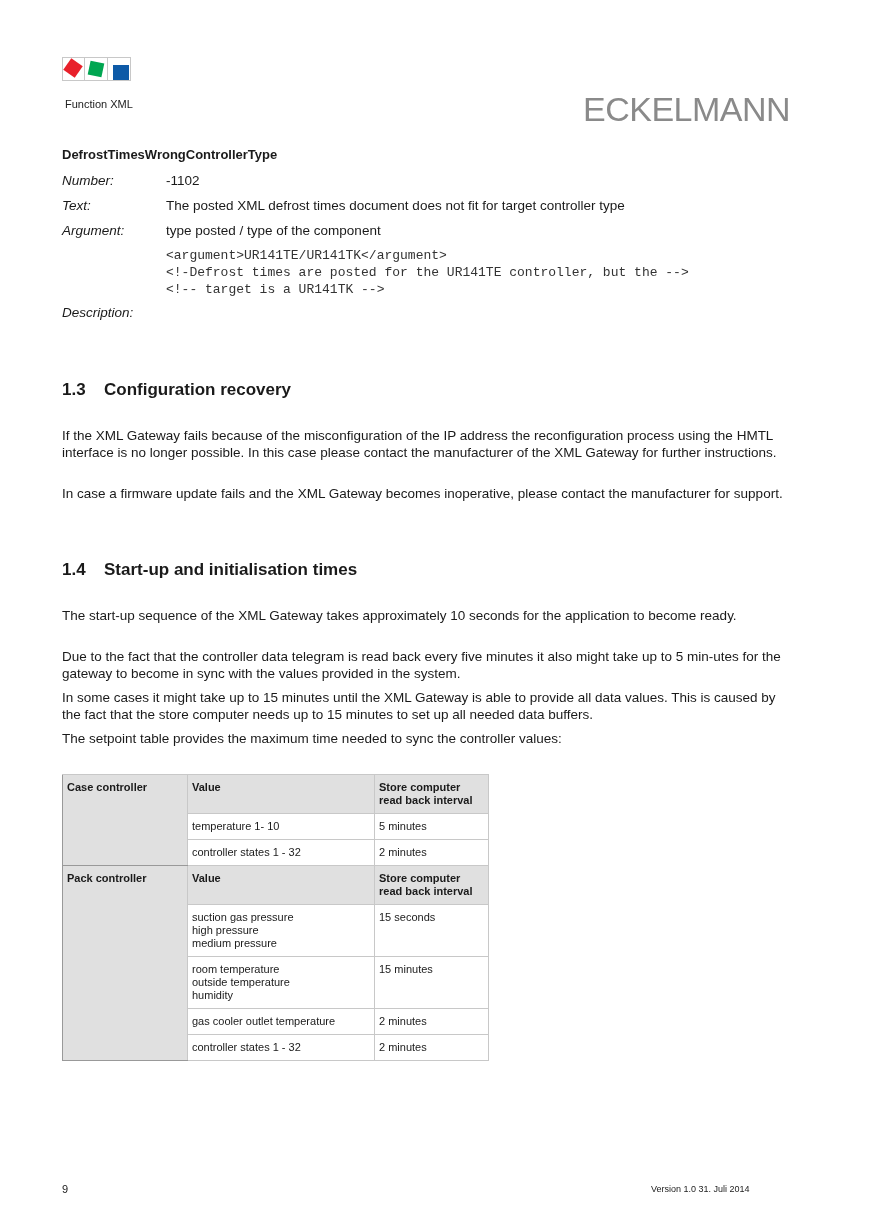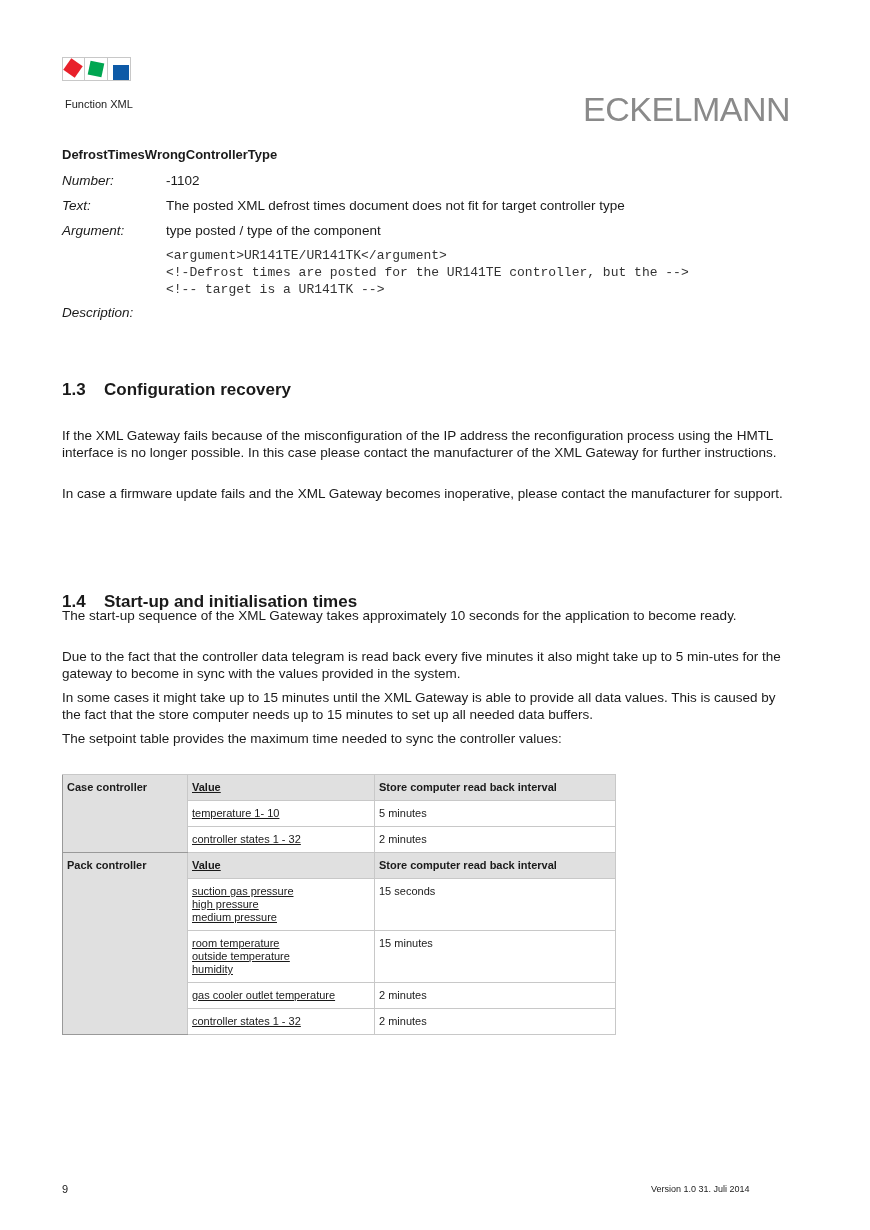--- a/index.html
+++ b/index.html
@@ -21,25 +21,25 @@
     .row { position: absolute; left: 0; font-size: 13.5px; display: flex; width: 730px; }
     .row .label { width: 104px; font-style: italic; }
     .row .val { flex: 1; }
     .mono { font-family: "Liberation Mono", monospace; font-size: 13px; color: #333; line-height: 17px; }
     .desc { line-height: 16px; }
 
     h2 { position: absolute; left: 0; margin: 0; font-size: 17px; font-weight: bold; }
     h2 .num { display: inline-block; width: 42px; }
     p.body { position: absolute; left: 0; margin: 0; width: 730px; font-size: 13.5px; line-height: 16.5px; }
 
-    table.sync { position: absolute; left: 0; top: 774px; border-collapse: collapse; width: 554px; font-size: 11px; }
+    table.sync { position: absolute; left: 0; top: 774px; border-collapse: collapse; width: 427px; font-size: 11px; }
     table.sync td { border: 1px solid #c8c8c8; padding: 6px 4px 6px 4px; vertical-align: top; line-height: 13px; }
     table.sync td.group { background: #e0e0e0; font-weight: bold; width: 116px; border-left: 1px solid #999; border-bottom: 1px solid #999; }
     table.sync td.hdr { background: #e0e0e0; font-weight: bold; }
-    table.sync td.c2 { width: 178px; text-decoration: underline; }
+    table.sync td.c2 { width: 178px; }
     table.sync tr.tall td { height: 39px; }
 
     .footer-page { position: absolute; left: 62px; top: 1183px; font-size: 11px; }
     .footer-ver { position: absolute; left: 651px; top: 1184px; font-size: 9px; color: #222; }
   </style>
 </head>
 <body>
 
 <div class="logo">
   <div class="cell">
@@ -81,21 +81,21 @@
   <div class="row desc" style="top:305px">
     <span class="label">Description:</span>
   </div>
 
   <h2 style="top:380px">
     <span class="num">1.3</span><span>Configuration recovery</span>
   </h2>
   <p class="body" style="top:428px">If the XML Gateway fails because of the misconfiguration of the IP address the reconfiguration process using the HMTL interface is no longer possible. In this case please contact the manufacturer of the XML Gateway for further instructions.</p>
   <p class="body" style="top:486px">In case a firmware update fails and the XML Gateway becomes inoperative, please contact the manufacturer for support.</p>
 
-  <h2 style="top:592px">
+  <h2 style="top:560px">
     <span class="num">1.4</span><span>Start-up and initialisation times</span>
   </h2>
   <p class="body" style="top:608px">The start-up sequence of the XML Gateway takes approximately 10 seconds for the application to become ready.</p>
   <p class="body" style="top:649px">Due to the fact that the controller data telegram is read back every five minutes it also might take up to 5 min-utes for the gateway to become in sync with the values provided in the system.</p>
   <p class="body" style="top:690px">In some cases it might take up to 15 minutes until the XML Gateway is able to provide all data values. This is caused by the fact that the store computer needs up to 15 minutes to set up all needed data buffers.</p>
   <p class="body" style="top:731px">The setpoint table provides the maximum time needed to sync the controller values:</p>
 
   <table class="sync">
     <tbody>
         <tr>

